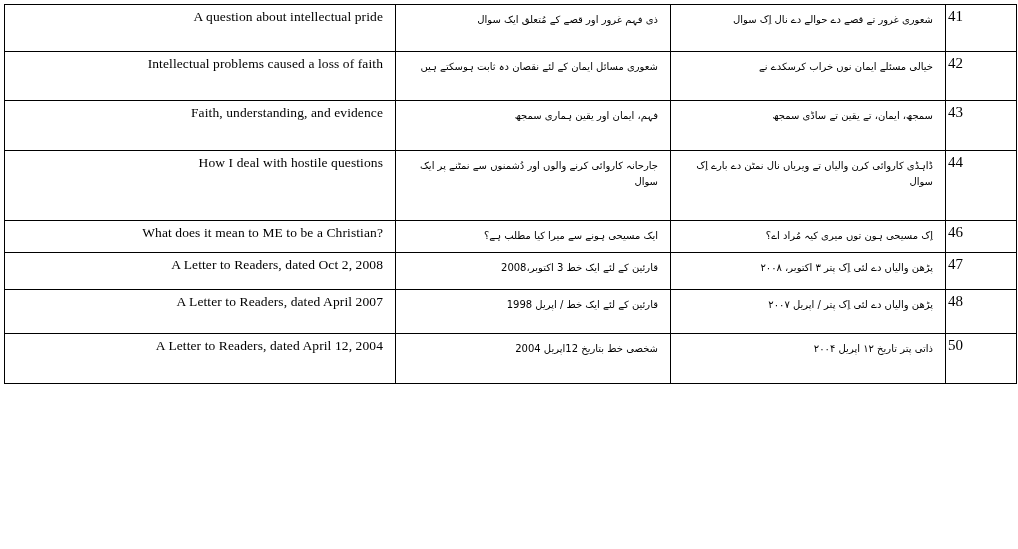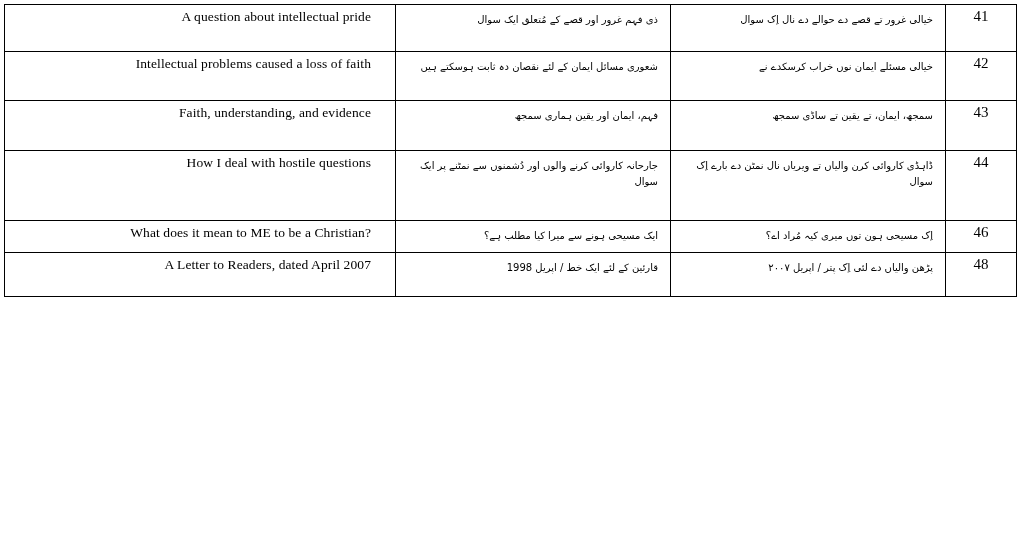--- a/index.html
+++ b/index.html
@@ -31,33 +31,33 @@
   }
   col.c-en { width: 391px; }
   col.c-ur { width: 275px; }
   col.c-pa { width: 275px; }
   col.c-num { width: 71px; }
 
   td.en {
     text-align: right;
     font-family: "Liberation Serif", serif;
     font-size: 13.5px;
-    padding: 4px 24px 2px 4px;
+    padding: 4px 12px 2px 4px;
     letter-spacing: 0.1px;
   }
   td.ur, td.pa {
     direction: rtl;
     text-align: right;
     font-family: "DejaVu Sans", sans-serif;
     font-size: 10px;
     line-height: 1.6;
     padding: 7px 12px 2px 5px;
   }
   td.num {
-    text-align: center;
+    text-align: left;
     font-family: "Liberation Serif", serif;
     font-size: 15px;
     padding: 3px 2px 2px 2px;
   }
   
   tr.r0  { height: 47px; }
   tr.r1  { height: 49px; }
   tr.r2  { height: 50px; }
   tr.r3  { height: 70px; }
   tr.r4  { height: 53px; }
@@ -76,21 +76,21 @@
     <colgroup>
       <col class="c-en">
         <col class="c-ur">
         <col class="c-pa">
         <col class="c-num">
     </colgroup>
     <tbody>
       <tr class="r0">
         <td class="en">A question about intellectual pride</td>
         <td class="ur">ذی فہم غرور اور قصے کے مُتعلق ایک سوال</td>
-        <td class="pa">خیالی غرور تے قصے دے حوالے دے نال اِک سوال</td>
+        <td class="pa">شعوری غرور تے قصے دے حوالے دے نال اِک سوال</td>
         <td class="num">41</td>
       </tr>
       <tr class="r1">
         <td class="en">Intellectual problems caused a loss of faith</td>
         <td class="ur">شعوری مسائل ایمان کے لئے نقصان دہ ثابت ہوسکتے ہیں</td>
         <td class="pa">خیالی مسئلے ایمان نوں خراب کرسکدے نے</td>
         <td class="num">42</td>
       </tr>
       <tr class="r2">
         <td class="en">Faith, understanding, and evidence</td>
@@ -103,21 +103,33 @@
         <td class="ur">جارحانہ کاروائی کرنے والوں اور دُشمنوں سے نمٹنے پر ایک سوال</td>
         <td class="pa">ڈاہڈی کاروائی کرن والیاں تے ویریاں نال نمٹن دے بارے اِک سوال</td>
         <td class="num">44</td>
       </tr>
       <tr class="r5">
         <td class="en">What does it mean to ME to be a Christian?</td>
         <td class="ur">ایک مسیحی ہونے سے میرا کیا مطلب ہے؟</td>
         <td class="pa">اِک مسیحی ہون توں میری کیہ مُراد اے؟</td>
         <td class="num">46</td>
       </tr>
+      <tr class="r6">
+        <td class="en">A Letter to Readers, dated Oct 2, 2008</td>
+        <td class="ur">قارئین کے لئے ایک خط 3 اکتوبر،2008</td>
+        <td class="pa">پڑھن والیاں دے لئی اِک پتر ۳ اکتوبر، ۲۰۰۸</td>
+        <td class="num">47</td>
+      </tr>
       <tr class="r7">
         <td class="en">A Letter to Readers, dated April 2007</td>
         <td class="ur">قارئین کے لئے ایک خط / اپریل 1998</td>
         <td class="pa">پڑھن والیاں دے لئی اِک پتر / اپریل ۲۰۰۷</td>
         <td class="num">48</td>
       </tr>
+      <tr class="r9">
+        <td class="en">A Letter to Readers, dated April 12, 2004</td>
+        <td class="ur">شخصی خط بتاریخ 12اپریل 2004</td>
+        <td class="pa">ذاتی پتر تاریخ ۱۲ اپریل ۲۰۰۴</td>
+        <td class="num">50</td>
+      </tr>
     </tbody>
   </table>
 </div>
 
 </body></html>

